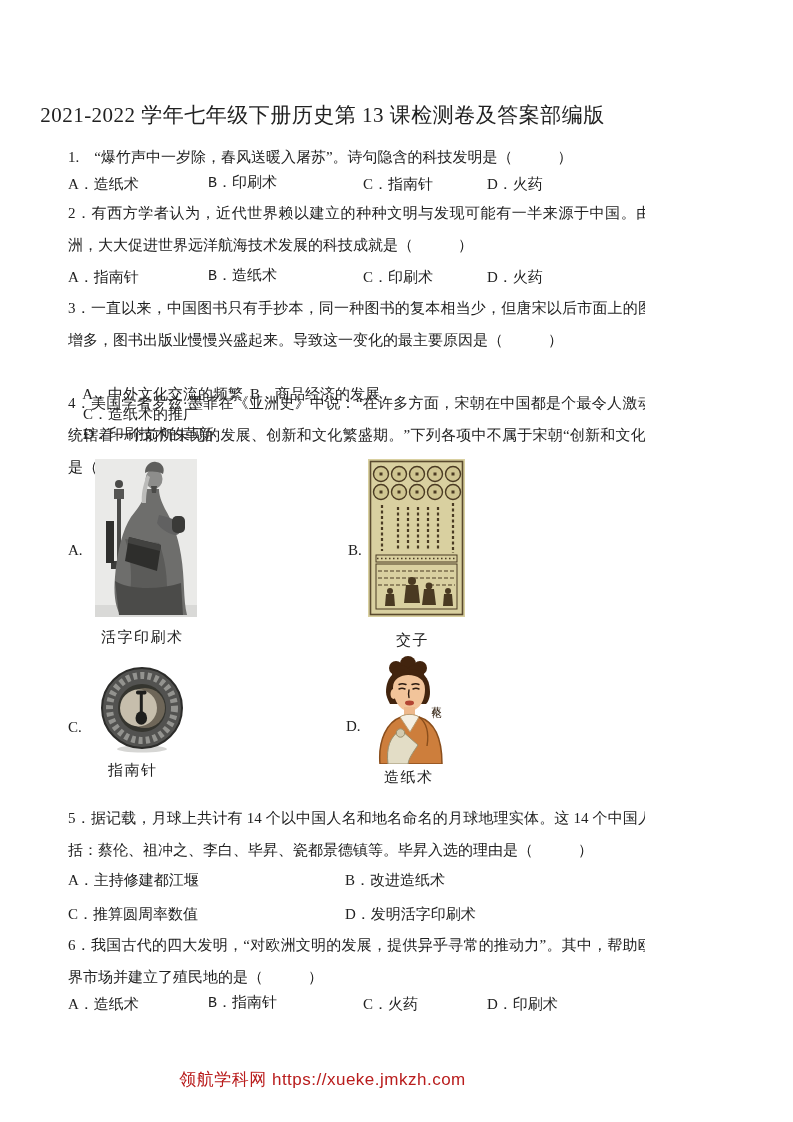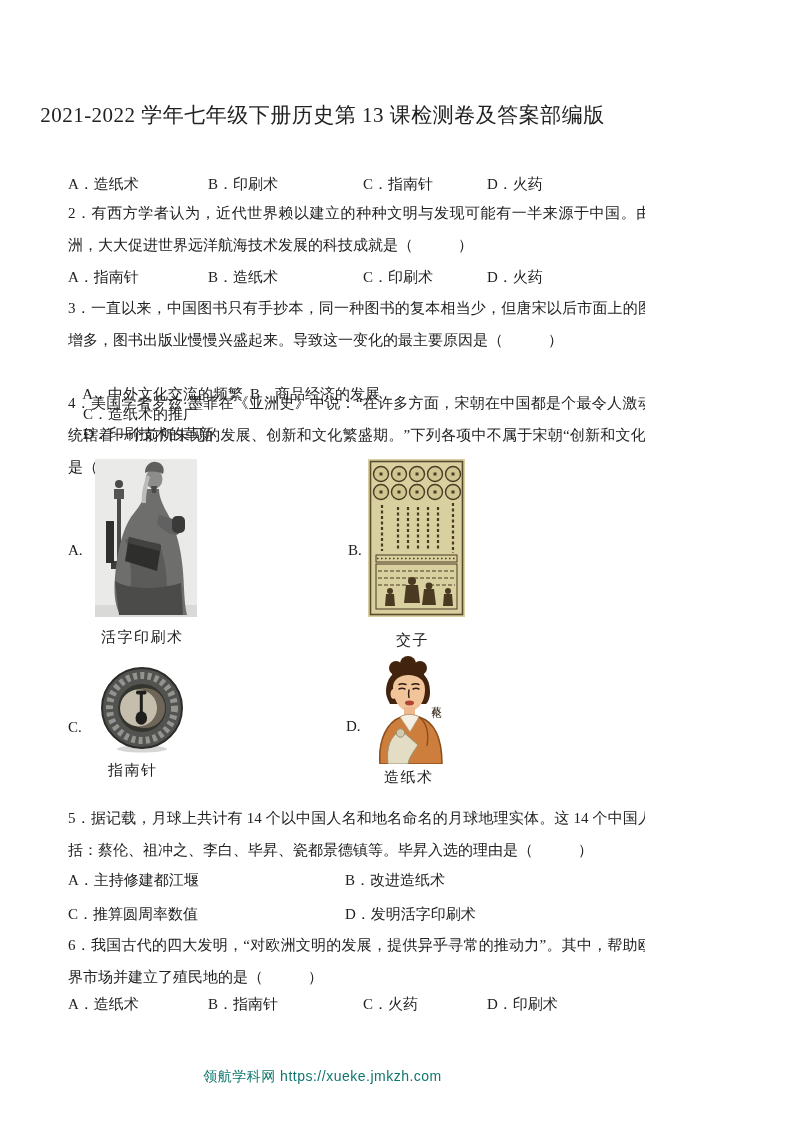--- a/index.html
+++ b/index.html
@@ -4,40 +4,41 @@
 <style>
   html,body{margin:0;padding:0;background:#fff;}
   .page{position:relative;width:645px;height:1122px;background:#ffffff;
         font-family:"Liberation Serif",serif;color:#212121;overflow:hidden;}
   .title{position:absolute;top:98px;left:0;width:100%;margin:0;text-align:center;
          font-size:21px;font-weight:400;letter-spacing:.5px;line-height:34px;}
   .stem{position:absolute;left:68px;width:661px;font-size:15px;line-height:32px;
         white-space:pre-wrap;text-align:justify;}
   .optrow{position:absolute;left:68px;width:661px;height:22px;font-size:15px;line-height:20px;}
   .optrow .opt{position:absolute;top:0;white-space:pre;text-align:center;}
-  .c1{left:0;} .c2{left:140px;} .c3{left:279px;margin-left:16px;} .c4{left:419px;}
+  .c1{left:0;} .c2{left:140px;font-family:Liberation Mono, monospace;} .c3{left:279px;margin-left:16px;} .c4{left:419px;}
   .g2{left:277px;}
   .flowopts{position:absolute;left:68px;width:670px;font-size:15px;line-height:20px;white-space:pre;}
   .flowopts .opt{margin-right:7px;}
   .figlabel{position:absolute;font-size:15px;}
   .figcaption{position:absolute;font-size:15px;letter-spacing:1.5px;}
   .fig{position:absolute;}
   .fig svg{display:block;}
   .vlabel{position:absolute;writing-mode:vertical-rl;font-size:10px;line-height:10px;
           letter-spacing:2px;color:#3a2a1a;font-family:"Liberation Sans",sans-serif;}
   .footer{position:absolute;top:1068px;left:0;width:100%;text-align:center;
-          font-family:"Liberation Sans",sans-serif;font-size:14px;color:#0f766e;letter-spacing:.5px;}
+          font-family:"Liberation Sans",sans-serif;font-size:17px;color:#b91c1c;letter-spacing:.5px;}
 </style>
 </head>
 <body>
 
 <div class="page">
 
   <h1 class="title">2021-2022 学年七年级下册历史第 13 课检测卷及答案部编版</h1>
 
+  <div class="stem" style="top:141px">1.　“爆竹声中一岁除，春风送暖入屠苏”。诗句隐含的科技发明是（　　　）</div>
   <div class="optrow" style="top:174px">
     <span class="opt c1">A．造纸术</span>
     <span class="opt c2">B．印刷术</span>
     <span class="opt c3">C．指南针</span>
     <span class="opt c4">D．火药</span>
   </div>
 
   <div class="stem" style="top:197px">2．有西方学者认为，近代世界赖以建立的种种文明与发现可能有一半来源于中国。由中国传入欧洲，大大促进世界远洋航海技术发展的科技成就是（　　　）</div>
   <div class="optrow" style="top:267px">
     <span class="opt c1">A．指南针</span>

